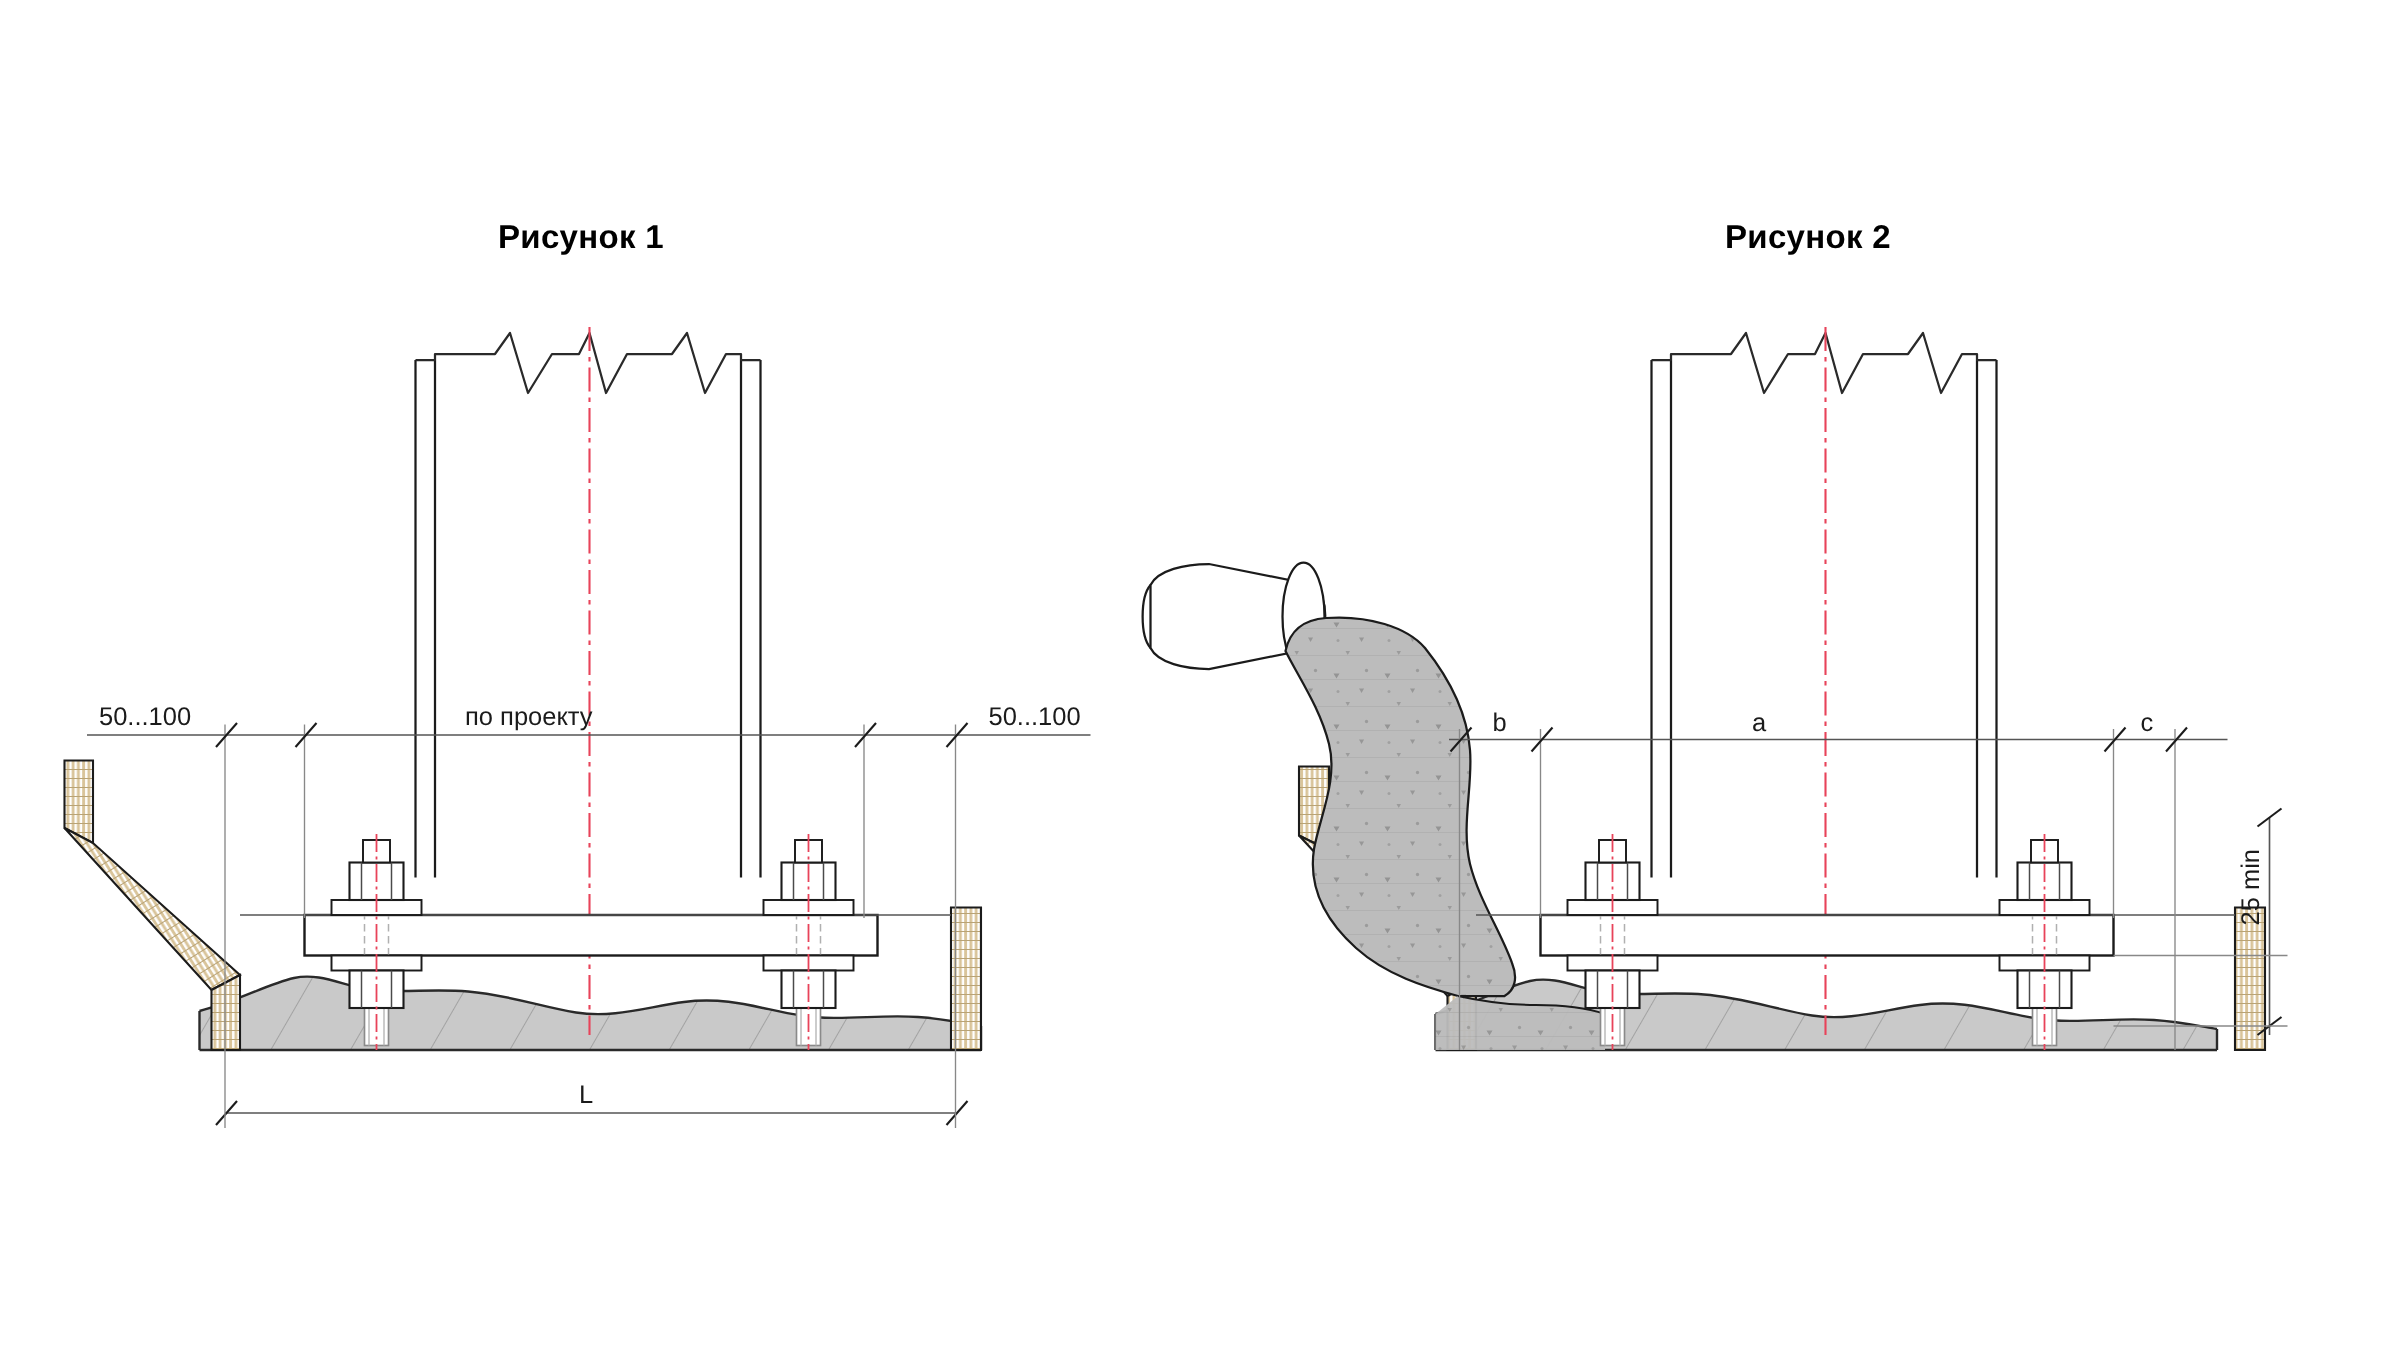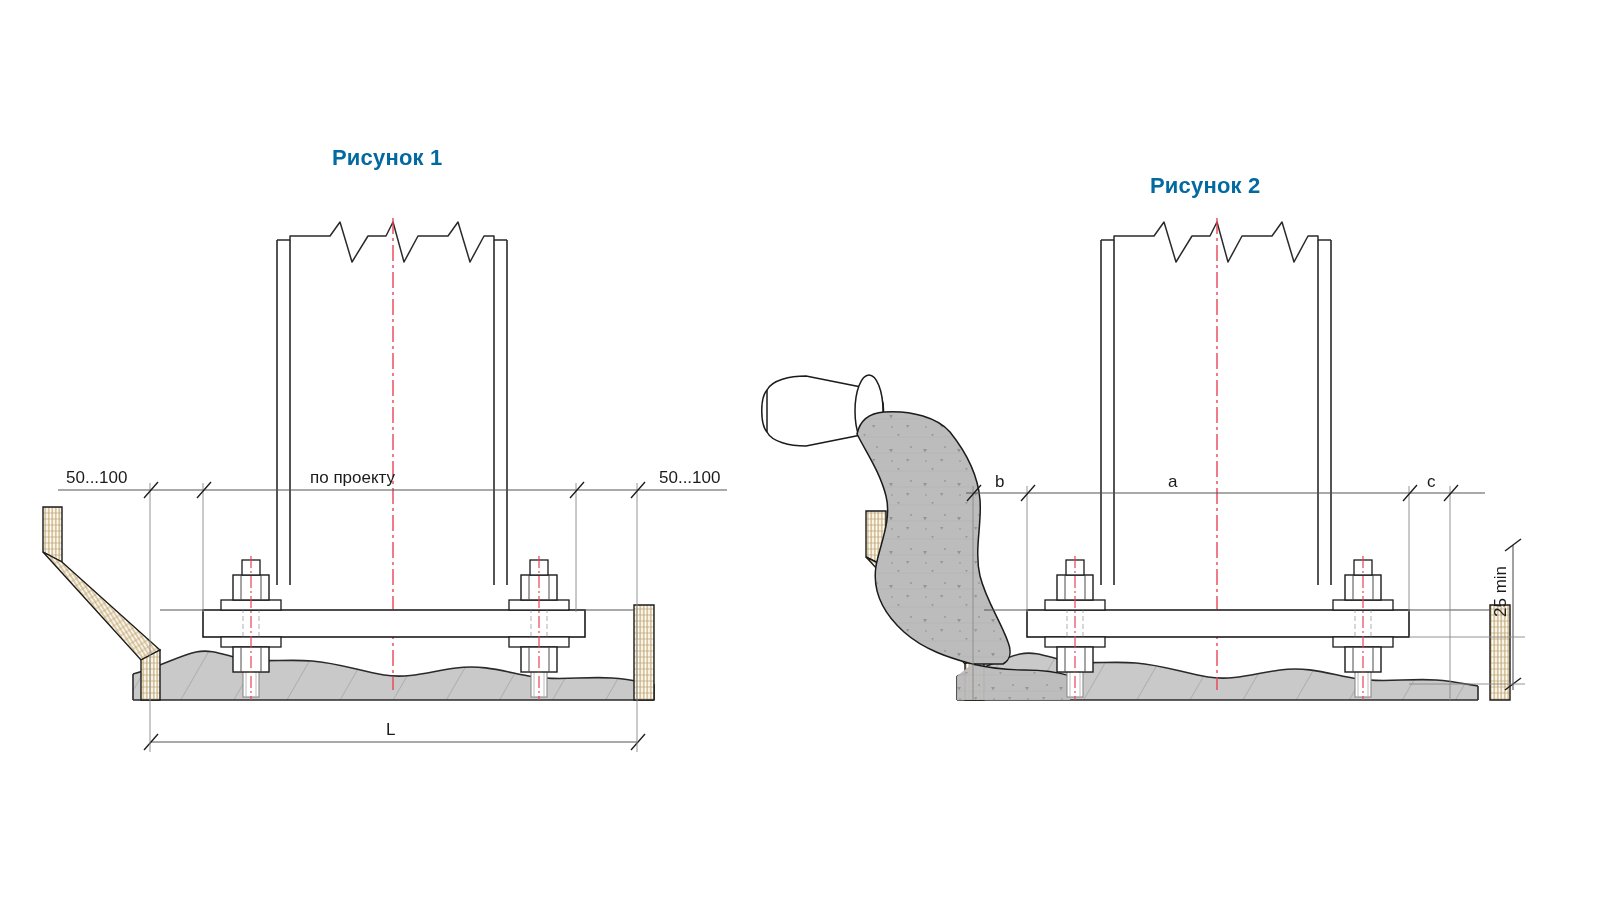--- a/index.html
+++ b/index.html
@@ -16,26 +16,26 @@
   }
   #root {
     position: relative;
     width: 1600px;
     height: 900px;
   }
   .fig-title {
     position: absolute;
     font-weight: bold;
     font-size: 22px;
-    color: #0369a1;
+    color: #000000;
     letter-spacing: 0.2px;
     white-space: nowrap;
   }
   #title-fig1 { left: 332px; top: 145px; }
-  #title-fig2 { left: 1150px; top: 145px; margin-top: 28px; }
+  #title-fig2 { left: 1150px; top: 145px; }
 
   svg { position: absolute; left: 0; top: 0; }
 
   .dim-txt {
     font-family: "Liberation Sans", sans-serif;
     font-size: 17px;
     fill: #1b1b1b;
   }
 </style>
 </head>

